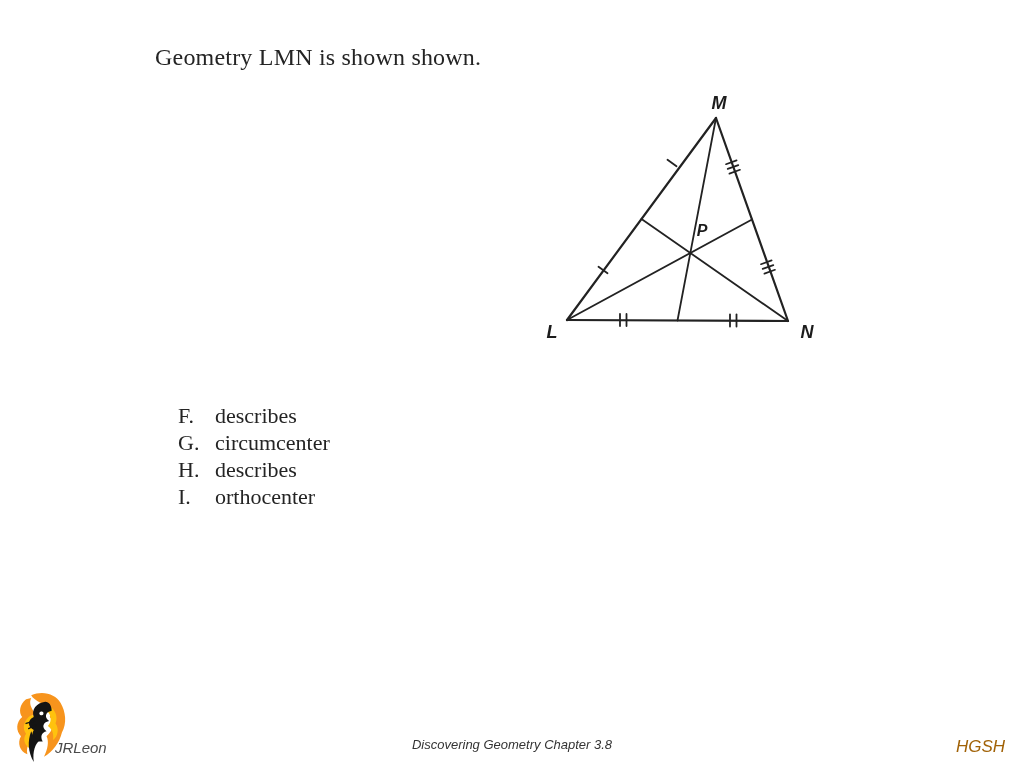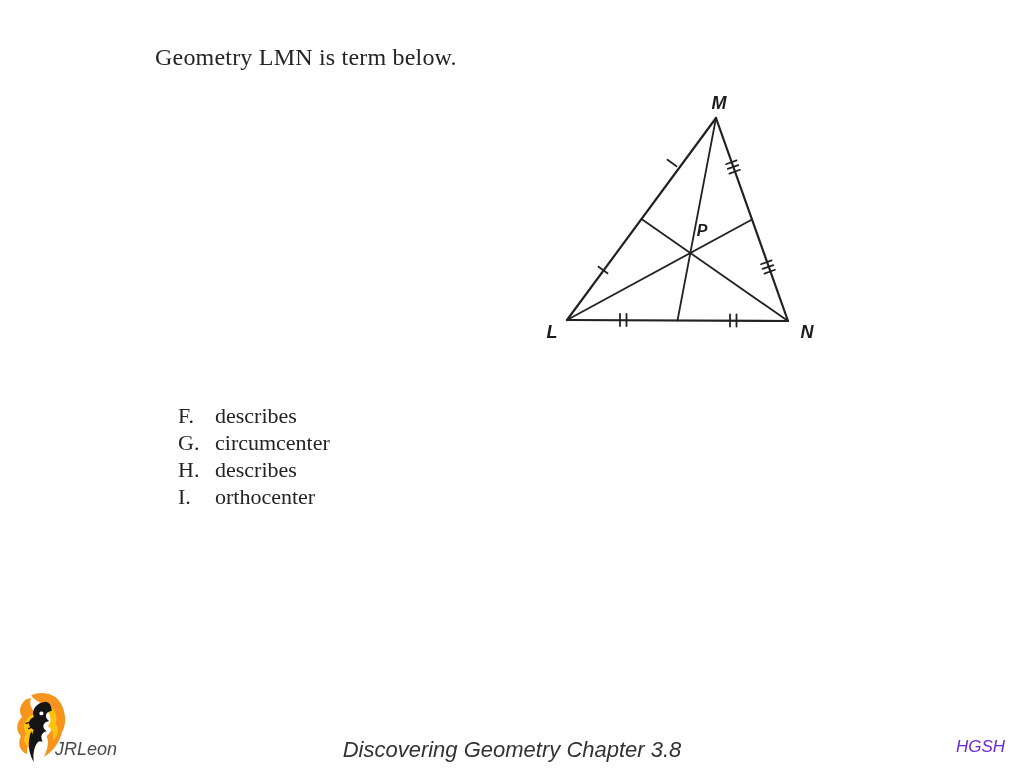--- a/index.html
+++ b/index.html
@@ -42,40 +42,40 @@
   .point-label {
     font-family:"Liberation Sans", sans-serif;
     font-weight:bold; font-style:italic;
     fill:#1c1c1c; font-size:16px;
   }
 
   .logo-svg { position:absolute; left:12px; top:690px; }
   .footer-author {
     position:absolute; left:55px; top:739px;
     font-family:"Liberation Sans", sans-serif;
-    font-style:italic; font-size:18px; color:#4a4a4a;
+    font-style:italic; font-size:15px; color:#4a4a4a;
   }
   .footer-center {
     position:absolute; left:0; right:0; top:737px;
     text-align:center;
     font-family:"Liberation Sans", sans-serif;
-    font-style:italic; font-size:22px; color:#333333;
+    font-style:italic; font-size:13px; color:#333333;
   }
   .footer-right {
     position:absolute; right:19px; top:737px;
     font-family:"Liberation Sans", sans-serif;
-    font-style:italic; font-size:17px; color:#6d28d9;
+    font-style:italic; font-size:17px; color:#a16207;
   }
 </style>
 </head>
 <body>
 
 <div class="slide">
 
-  <div class="title"><span>Geometry </span><span class="math-italic">LMN</span><span> is term below.</span></div>
+  <div class="title"><span>Geometry </span><span class="math-italic">LMN</span><span> is shown shown.</span></div>
 
   <svg class="diagram-svg" width="300" height="265" viewBox="0 0 300 265">
 
     <g stroke-width="2.2" stroke-linecap="round">
       <line x1="27" y1="235" x2="176" y2="33"></line>
       <line x1="176" y1="33" x2="248" y2="236"></line>
       <line x1="27" y1="235" x2="248" y2="236"></line>
     </g>
 
     <g stroke-width="1.8" stroke-linecap="round">

